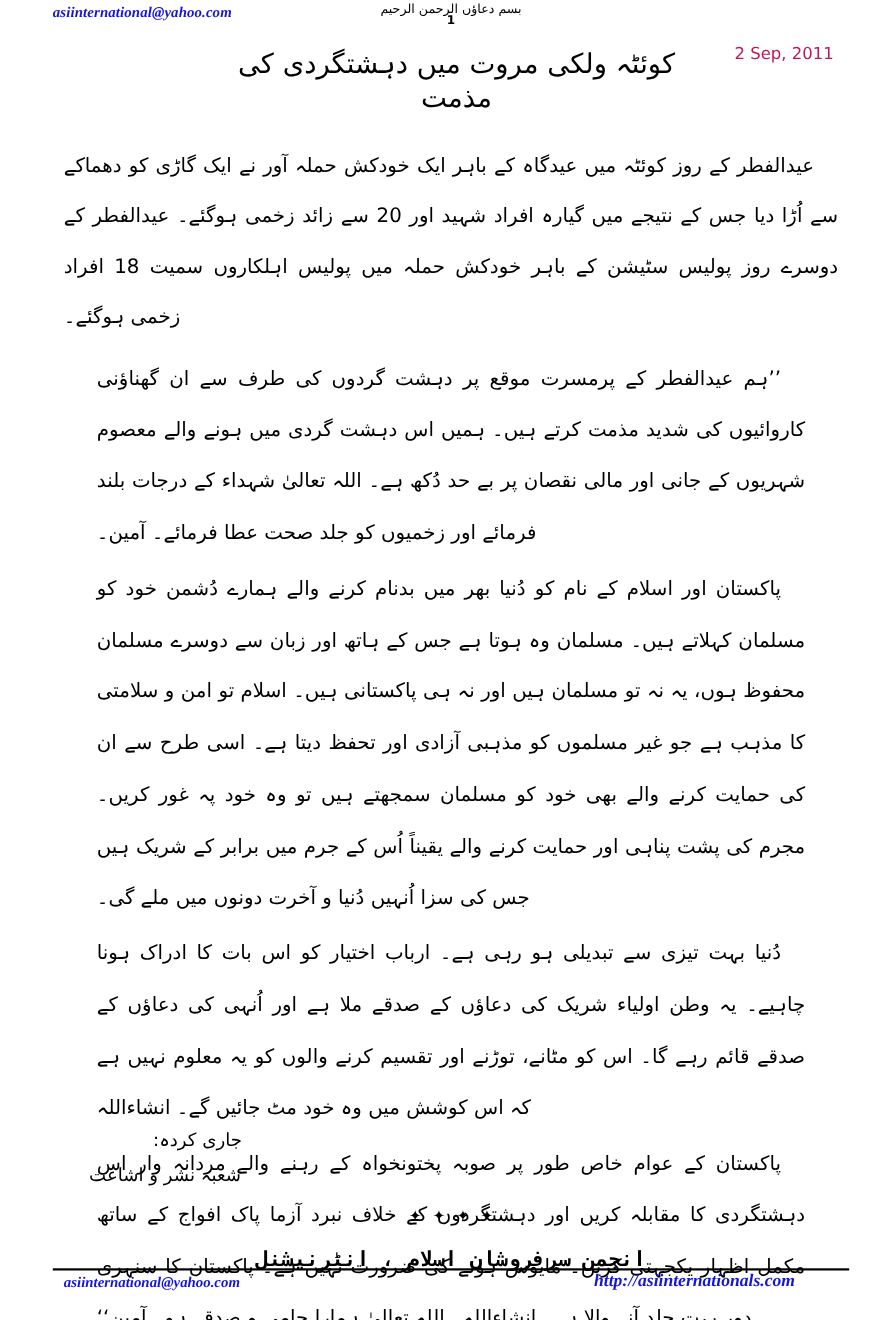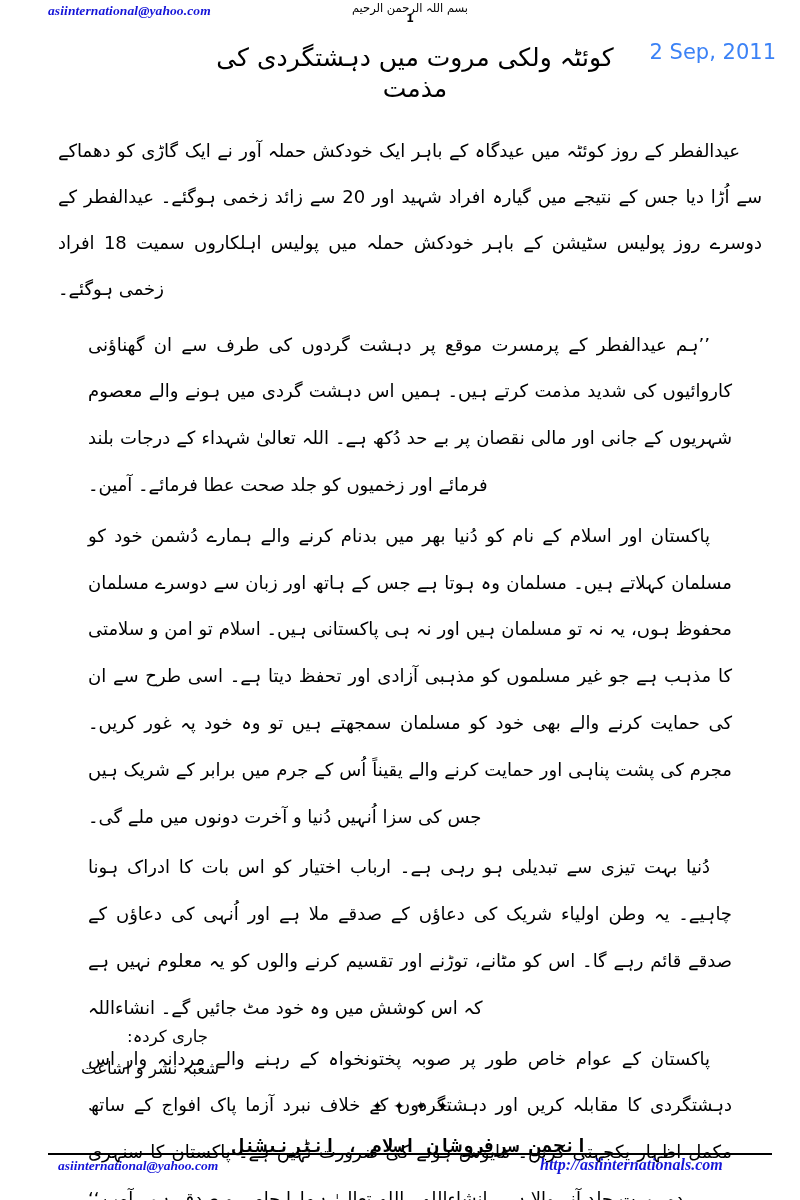--- a/index.html
+++ b/index.html
@@ -68,25 +68,25 @@
     font-size: 11px;
     font-weight: bold;
     line-height: 1;
     margin-top: -2px;
     color: #000;
   }
 
   .date-line {
     position: absolute;
     top: 40px;
-    right: 24px;
-    direction: ltr;
-    font-family: "DejaVu Sans", "Liberation Sans", sans-serif;
-    font-size: 21px;
-    color: #3b82f6;
+    right: 42px;
+    direction: ltr;
+    font-family: "DejaVu Sans", "Liberation Sans", sans-serif;
+    font-size: 15px;
+    color: #be185d;
     white-space: nowrap;
   }
 
   .doc-title {
     position: absolute;
     top: 42px;
     right: 170px;
     width: 430px;
     text-align: center;
     direction: rtl;
@@ -136,21 +136,21 @@
     left: 0;
     direction: rtl;
   }
   .sig-line {
     font-family: "DejaVu Sans", "Liberation Sans", sans-serif;
     font-size: 16.5px;
     color: #000;
     line-height: 1.1;
   }
   .sig-issued {
-    margin-right: 12px;
+    margin-right: 0;
     margin-left: 0;
     padding-right: 580px;
   }
   .sig-dept {
     margin-top: 14px;
     padding-right: 520px;
     text-align: center;
   }
 
   
@@ -231,21 +231,21 @@
 </head>
 <body>
 
 <div class="page">
 
   <div class="header-bar">
 
     <div class="email-top">asiinternational@yahoo.com</div>
 
     <div class="bismillah-wrap">
-      <span class="bismillah">بسم اللہ الرحمن الرحیم</span>
+      <span class="bismillah">بسم دعاؤں الرحمن الرحیم</span>
       <span class="page-number">1</span>
     </div>
   </div>
 
   <div class="date-line">2 Sep, 2011</div>
 
   <div class="doc-title">کوئٹہ ولکی مروت میں دہشتگردی کی مذمت</div>
 
   <div class="body-area">
 

